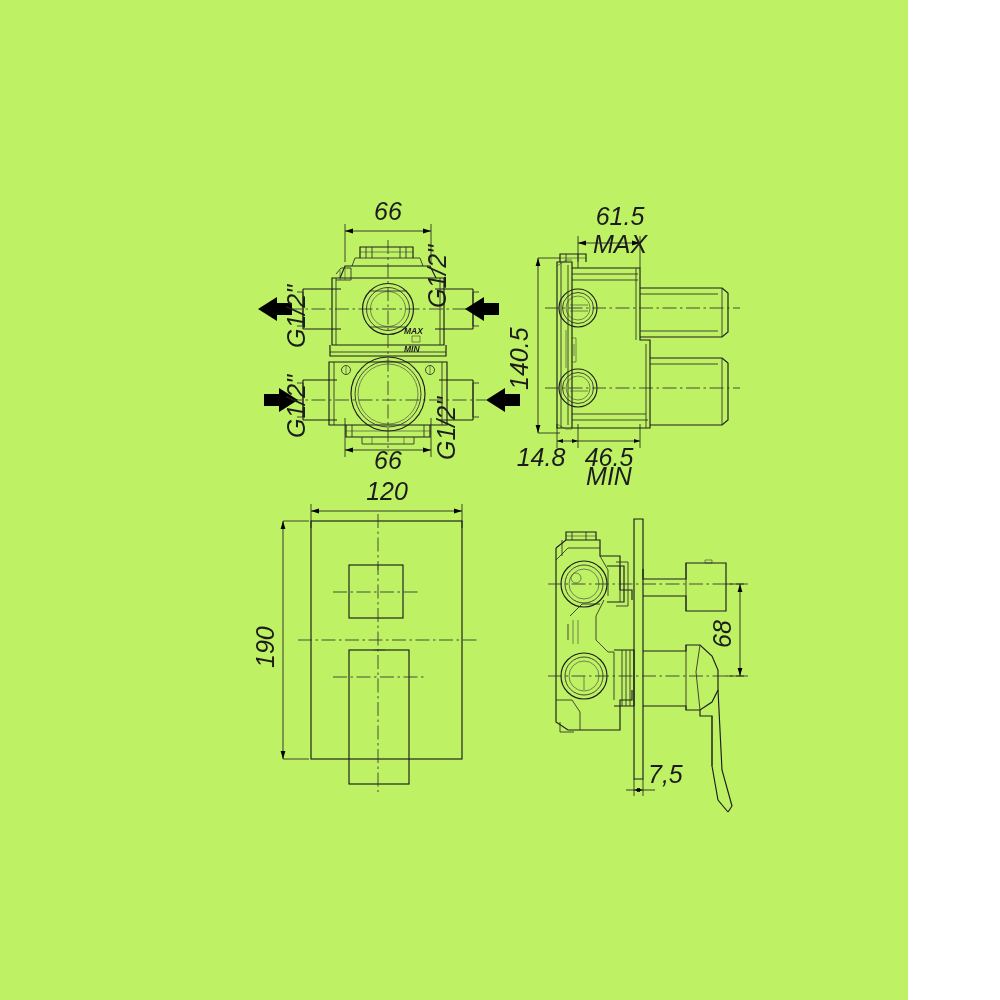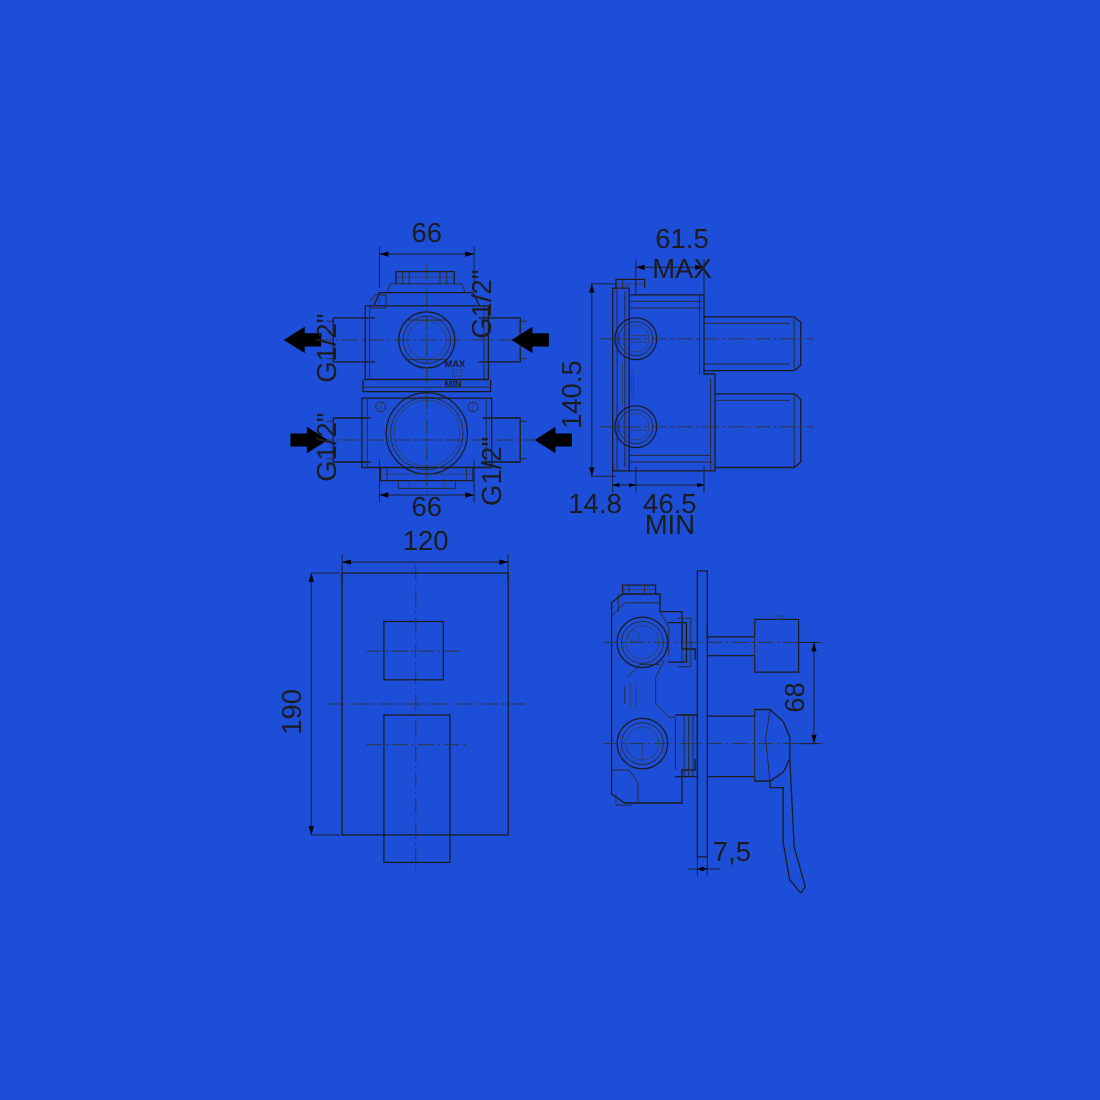--- a/index.html
+++ b/index.html
@@ -9,23 +9,24 @@
     background: #ffffff;
   }
   body {
     width: 1000px;
     height: 1000px;
     font-family: "Liberation Sans", sans-serif;
     overflow: hidden;
   }
   #sheet {
     position: relative;
-    width: 1000px;
+    width: 908px;
     height: 1000px;
-    background: #1d4ed8;
+    background: #bef264;
+    font-style: italic;
   }
   svg#drawing {
     display: block;
     width: 1000px;
     height: 1000px;
   }
   .ln      { stroke: #1c1c1c; stroke-width: 1.15; fill: none; stroke-linecap: butt; }
   .ln-thin { stroke: #2a2a2a; stroke-width: 0.85; fill: none; }
   .ln-hair { stroke: #3a3a3a; stroke-width: 0.6;  fill: none; }
   .dim     { stroke: #1c1c1c; stroke-width: 0.85; fill: none; }

